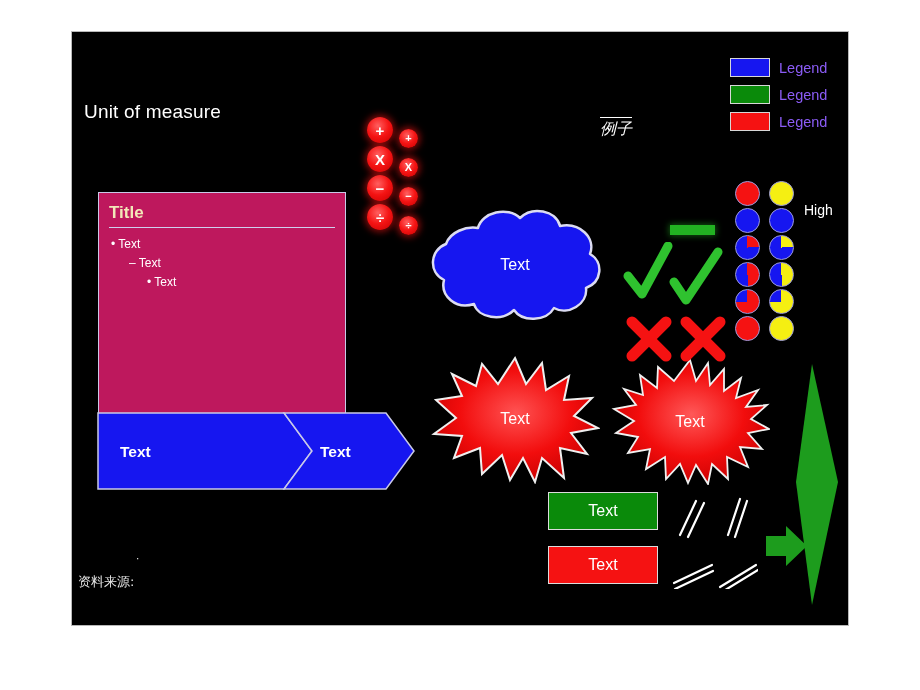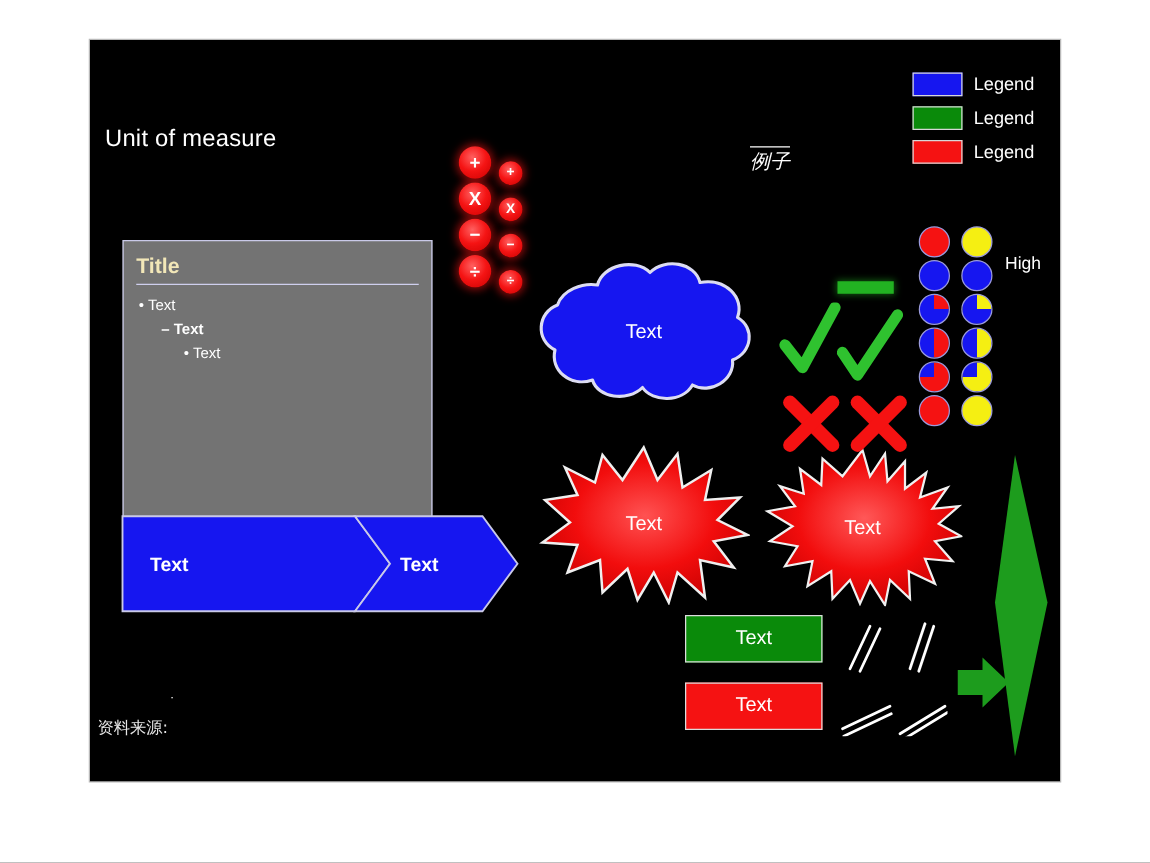--- a/index.html
+++ b/index.html
@@ -17,21 +17,21 @@
   #unit-of-measure{
     left:12px;top:69px;color:#ffffff;font-size:19px;letter-spacing:.2px;
     white-space:nowrap;
     text-align:right;
   }
 
   
   #legend{left:658px;top:22px;}
   .legend-row{display:flex;align-items:center;height:27px;}
   .legend-swatch{width:38px;height:17px;border:1px solid #d7d7d7;margin-right:9px;}
-  .legend-label{color:#ffffff;font-size:14.5px;}
+  .legend-label{color:#8b5cf6;font-size:14.5px;}
 
   
   #example-mark{
     left:528px;top:85px;color:#ffffff;font-size:16px;font-style:italic;
     font-family:"DejaVu Sans",sans-serif;
     border-top:1.5px solid #ffffff;padding-top:1px;
   }
 
   
   .op{
@@ -40,31 +40,31 @@
     color:#ffffff;font-weight:bold;line-height:1;
     background:radial-gradient(circle at 42% 34%, #ff6060 0%, #f51414 48%, #c70000 100%);
     box-shadow:0 0 7px 2px rgba(255,20,20,.55);
   }
   .op.big{width:26px;height:26px;font-size:15px;}
   .op.small{width:19px;height:19px;font-size:11px;}
 
   
   #title-box{
     left:26px;top:160px;width:246px;height:248px;
-    background:#737373;border:1px solid #c9c9e8;
+    background:#be185d;border:1px solid #c9c9e8;
   }
   #title-box .tb-title{
     color:#f2e7b8;font-size:17px;font-weight:bold;margin:10px 0 0 10px;
   }
   #title-box .tb-rule{
     height:1px;background:#cfcfee;margin:4px 10px 0 10px;
   }
   .tb-line{color:#ffffff;font-size:12px;white-space:nowrap;}
   .tb-l1{margin:9px 0 0 12px;}
-  .tb-l2{margin:5px 12px 0 30px;font-weight:bold;}
+  .tb-l2{margin:5px 12px 0 30px;}
   .tb-l3{margin:5px 0 0 48px;}
 
   
   #chevron-bar{left:26px;top:380px;width:0;height:0;}
   #chevron-bar svg{display:block;overflow:visible;}
   .chev-text{fill:#ffffff;font-size:15.5px;font-weight:bold;font-family:"Liberation Sans",sans-serif;}
 
   
   #source-dot{left:64px;top:521px;color:#ffffff;font-size:10px;}
   #source-text{

